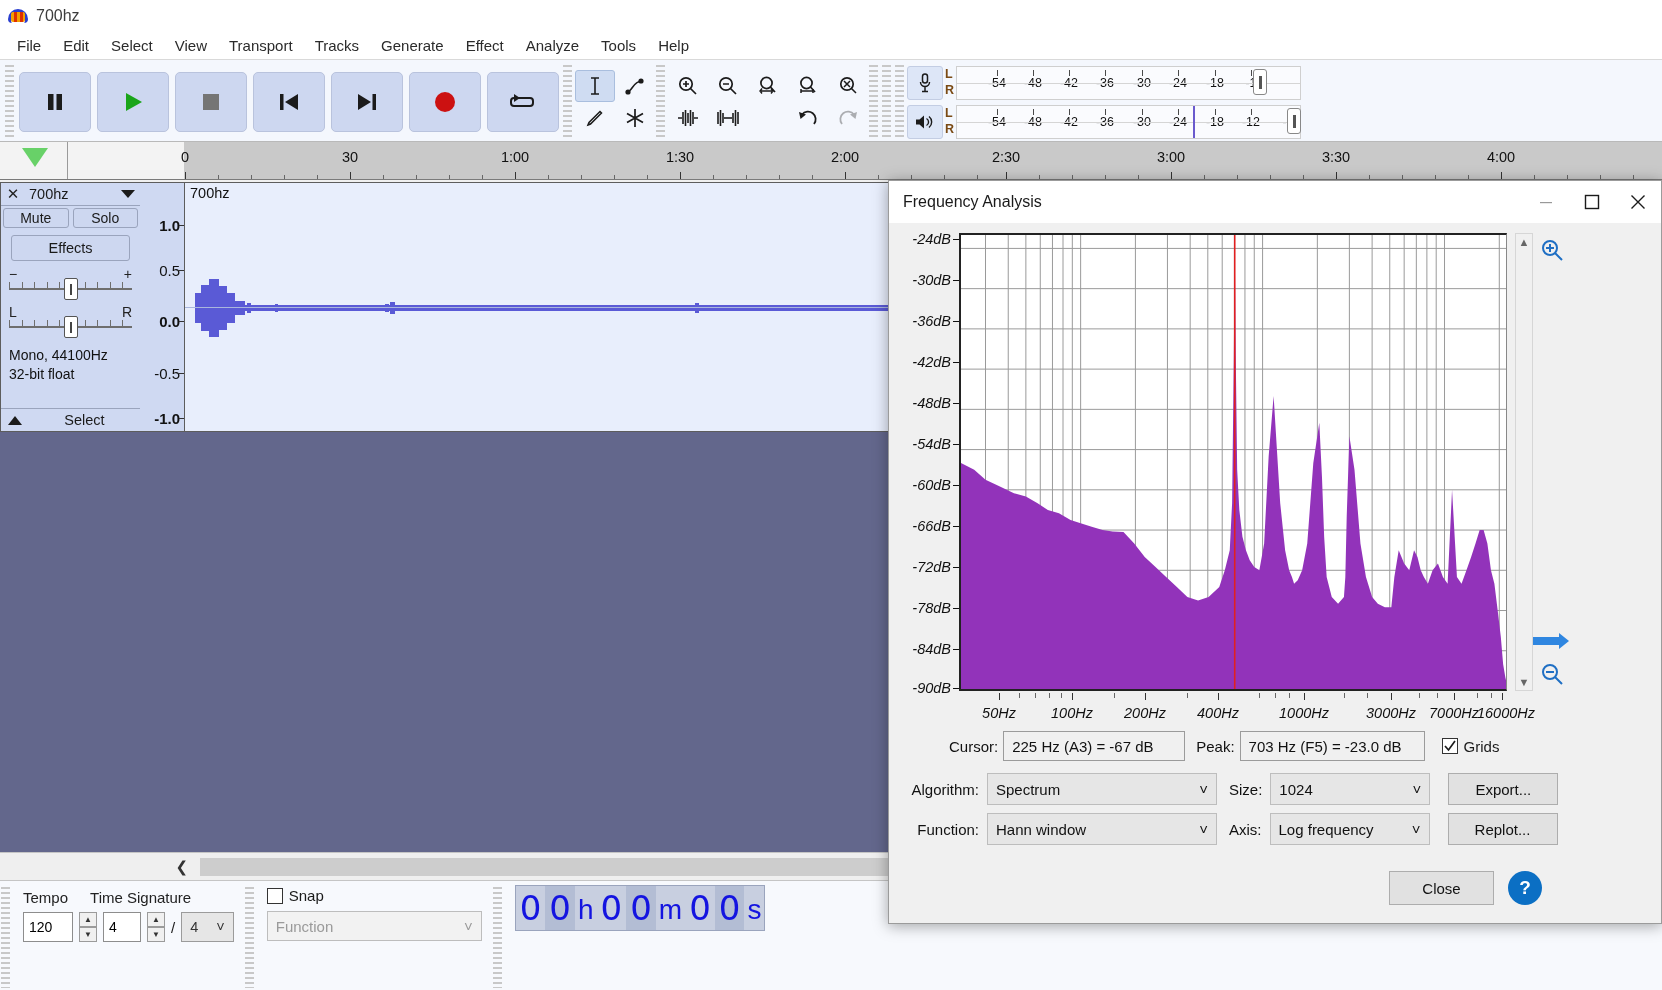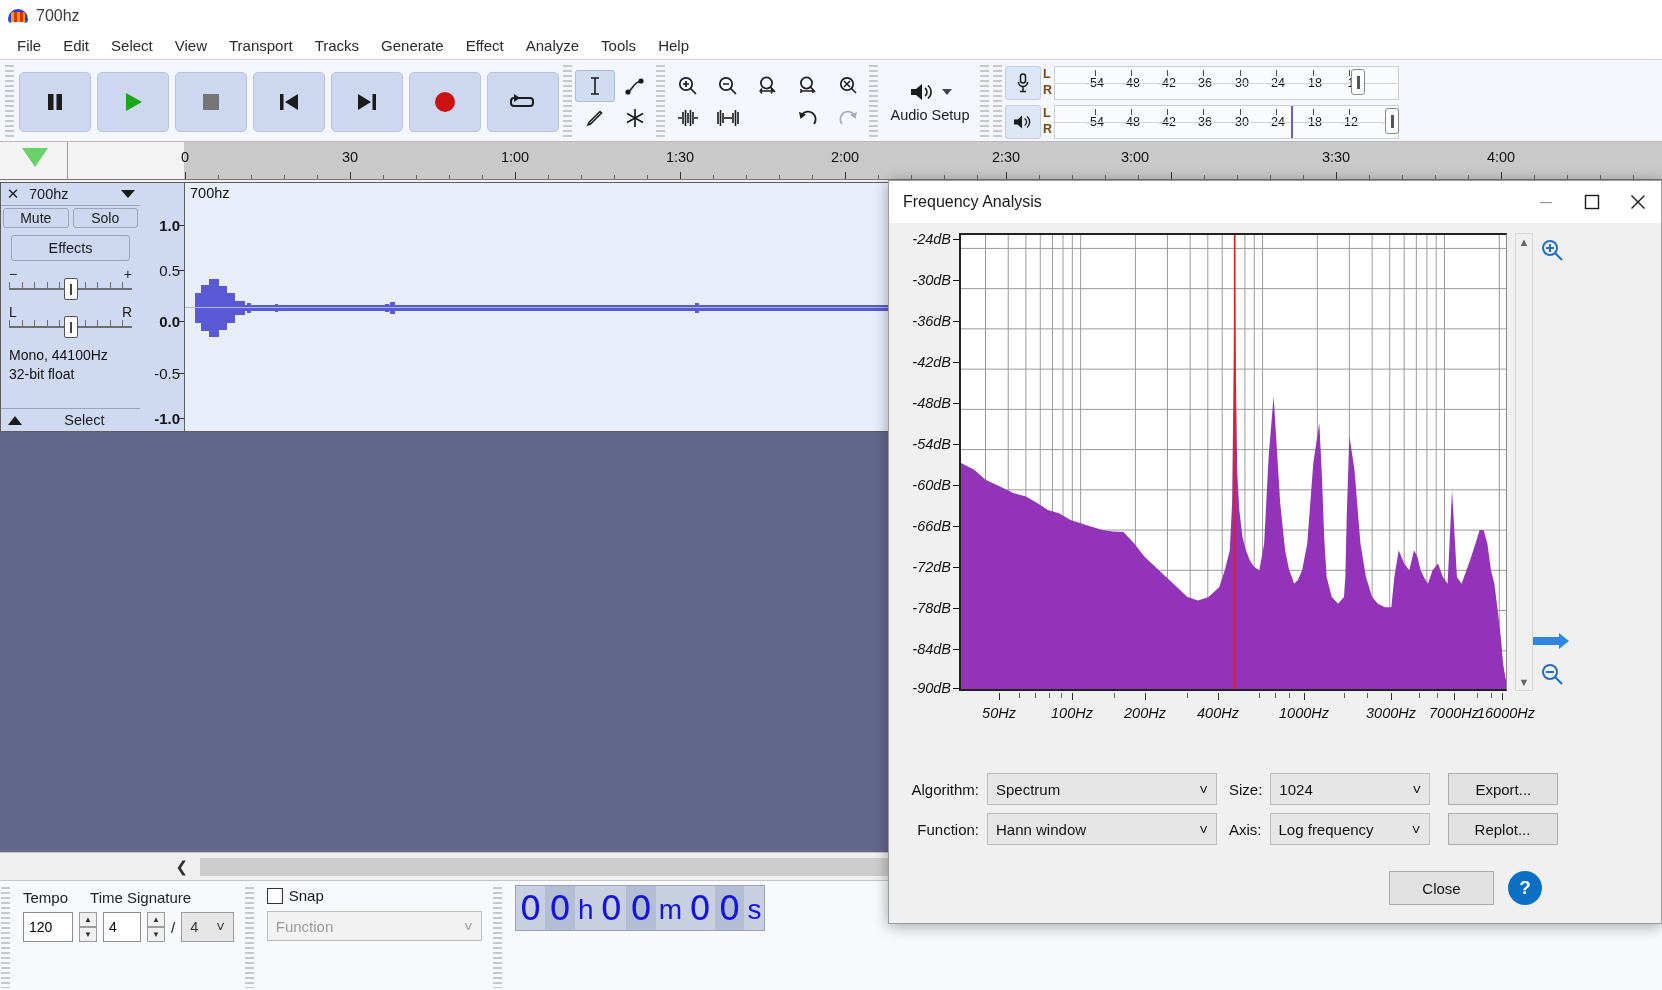--- a/index.html
+++ b/index.html
@@ -319,30 +319,20 @@
     </div>
     <div class="tbtn dis">
       <svg width="24" height="20" viewBox="0 0 24 20">
           <path d="M6 16 A7.5 7.5 0 0 1 18 6.5" fill="none" stroke="#1b1b1b" stroke-width="1.8"></path>
           <polygon points="21,4 14,6.5 19.5,11" fill="#1b1b1b"></polygon>
         </svg>
     </div>
   </div>
 
   <div class="grip"></div>
-  <div class="audiosetup">
-    <span style="display:flex;align-items:center;gap:5px;">
-      <svg width="28" height="22" viewBox="0 0 28 22">
-          <polygon points="2,8 7,8 13,3 13,19 7,14 2,14" fill="#1b1b1b"></polygon>
-          <path d="M16 7 a5 5 0 0 1 0 8 M19 4.5 a8.5 8.5 0 0 1 0 13" fill="none" stroke="#1b1b1b" stroke-width="1.6"></path>
-        </svg>
-      <i class="chev"></i>
-    </span>
-    <span class="aslabel">Audio Setup</span>
-  </div>
 
   <div class="grip"></div>
 
   <div class="grip"></div>
   <div class="meters">
     <div class="meterrow">
       <div class="meterbtn">
         <svg width="14" height="22" viewBox="0 0 14 22">
             <rect x="4.5" y="2" width="5" height="9" rx="2.5" fill="none" stroke="#1b1b1b" stroke-width="1.5"></rect>
             <path d="M2.5 10 a4.5 4.5 0 0 0 9 0 M7 14.5 v5 M4 19.5 h6" fill="none" stroke="#1b1b1b" stroke-width="1.5"></path>
@@ -430,21 +420,21 @@
     <div class="rl" style="left:282px">30</div>
     <div class="rt" style="left:282px"></div>
     <div class="rl" style="left:447px">1:00</div>
     <div class="rt" style="left:447px"></div>
     <div class="rl" style="left:612px">1:30</div>
     <div class="rt" style="left:612px"></div>
     <div class="rl" style="left:777px">2:00</div>
     <div class="rt" style="left:777px"></div>
     <div class="rl" style="left:938px">2:30</div>
     <div class="rt" style="left:938px"></div>
-    <div class="rl" style="left:1067px">3:00</div>
+    <div class="rl" style="left:1103px">3:00</div>
     <div class="rt" style="left:1103px"></div>
     <div class="rl" style="left:1268px">3:30</div>
     <div class="rt" style="left:1268px"></div>
     <div class="rl" style="left:1433px">4:00</div>
     <div class="rt" style="left:1433px"></div>
     <div class="rtm" style="left:150px"></div>
       <div class="rtm" style="left:183px"></div>
       <div class="rtm" style="left:216px"></div>
       <div class="rtm" style="left:249px"></div>
     <div class="rtm" style="left:315px"></div>
@@ -783,20 +773,34 @@
           </svg>
       </div>
       <div class="zt zout">
         <svg width="26" height="26" viewBox="0 0 26 26">
             <circle cx="11" cy="11" r="7" fill="none" stroke="#1f6fc4" stroke-width="2"></circle>
             <path d="M16 16 L23 23 M7 11 h8" stroke="#1f6fc4" stroke-width="2"></path>
           </svg>
       </div>
     </div>
 
+    <div class="farow" style="left:60px; top:508px; gap:5px;">
+      <span class="falabel">Cursor:</span>
+      <div class="fatext" style="width:182px">225 Hz (A3) = -67 dB</div>
+      <span class="falabel" style="margin-left:6px">Peak:</span>
+      <div class="fatext" style="width:185px">703 Hz (F5) = -23.0 dB</div>
+      <div class="chkline" style="margin-left:12px; gap:6px;">
+        <span class="chkbox" style="position:relative">
+          <svg width="14" height="14" viewBox="0 0 14 14" style="position:absolute;left:0;top:0">
+              <path d="M2 7 L5.5 11 L12 2" fill="none" stroke="#1b1b1b" stroke-width="1.7"></path>
+            </svg>
+        </span>
+        <span>Grids</span>
+      </div>
+    </div>
 
     <div class="farow" style="left:10px; top:550px; gap:8px;">
       <span class="falabel" style="width:80px; text-align:right;">Algorithm:</span>
       <div class="facombo" style="width:230px">
         <span>Spectrum</span>
         <span>˅</span>
       </div>
       <span class="falabel" style="margin-left:4px">Size:</span>
       <div class="facombo" style="width:160px">
         <span>1024</span>

